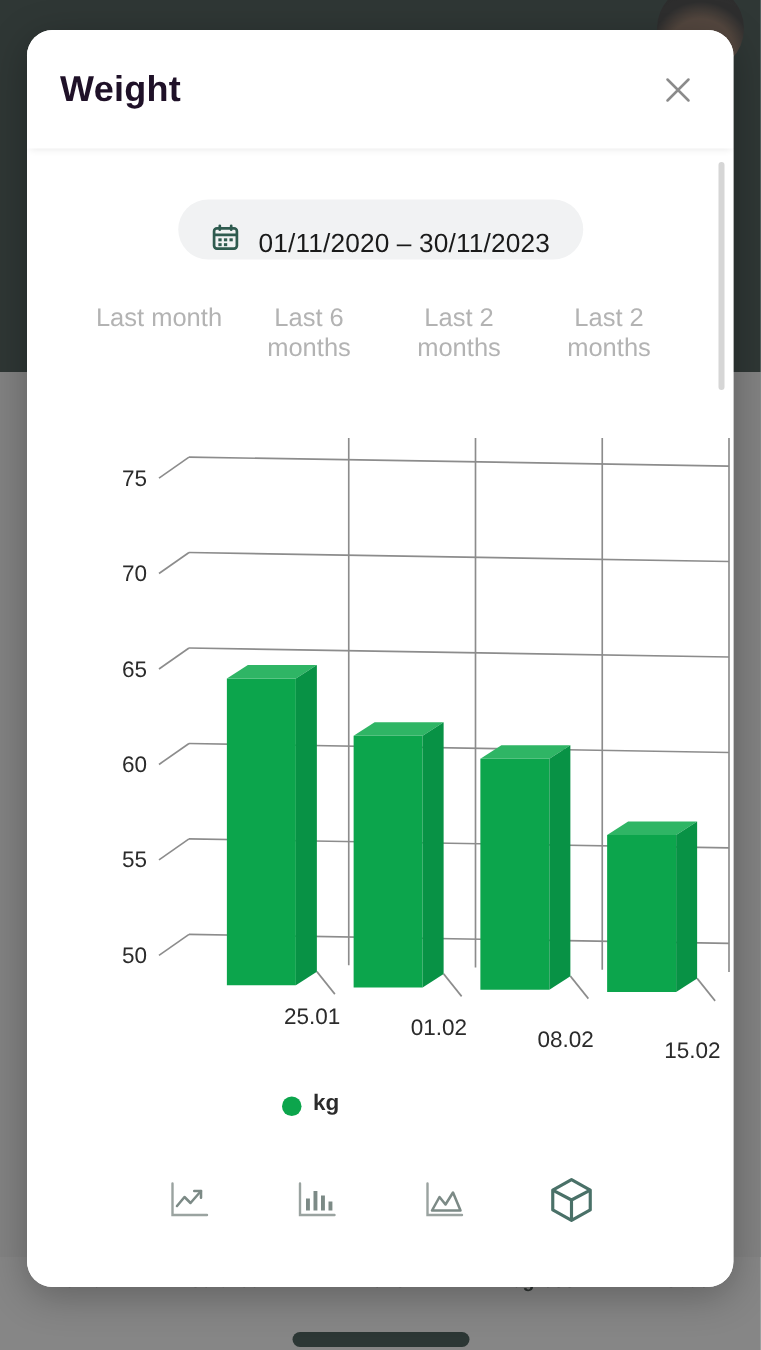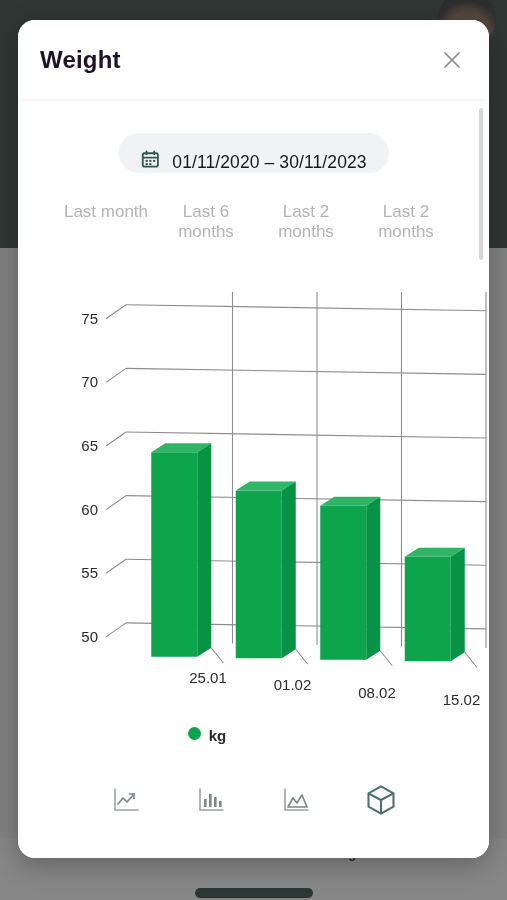--- a/index.html
+++ b/index.html
@@ -108,21 +108,21 @@
 
   
   #chart-area {
     position: absolute; top: 185px; left: 0; width: 471px; height: 445px;
   }
   #chart-svg { display: block; }
 
   
   #chart-legend {
     position: absolute; top: 628px; left: 0; width: 378px;
-    display: flex; align-items: flex-start; justify-content: center; gap: 8px;
+    display: flex; align-items: flex-end; justify-content: center; gap: 8px;
   }
   #legend-dot {
     width: 13px; height: 13px; border-radius: 50%; background: #0CA54C;
   }
   #legend-label { font-size: 15px; font-weight: bold; color: #2b2b2b; }
 
   
   #chart-type-toolbar {
     position: absolute; top: 680px; left: 0; width: 471px;
     display: flex; align-items: center; justify-content: space-around;

